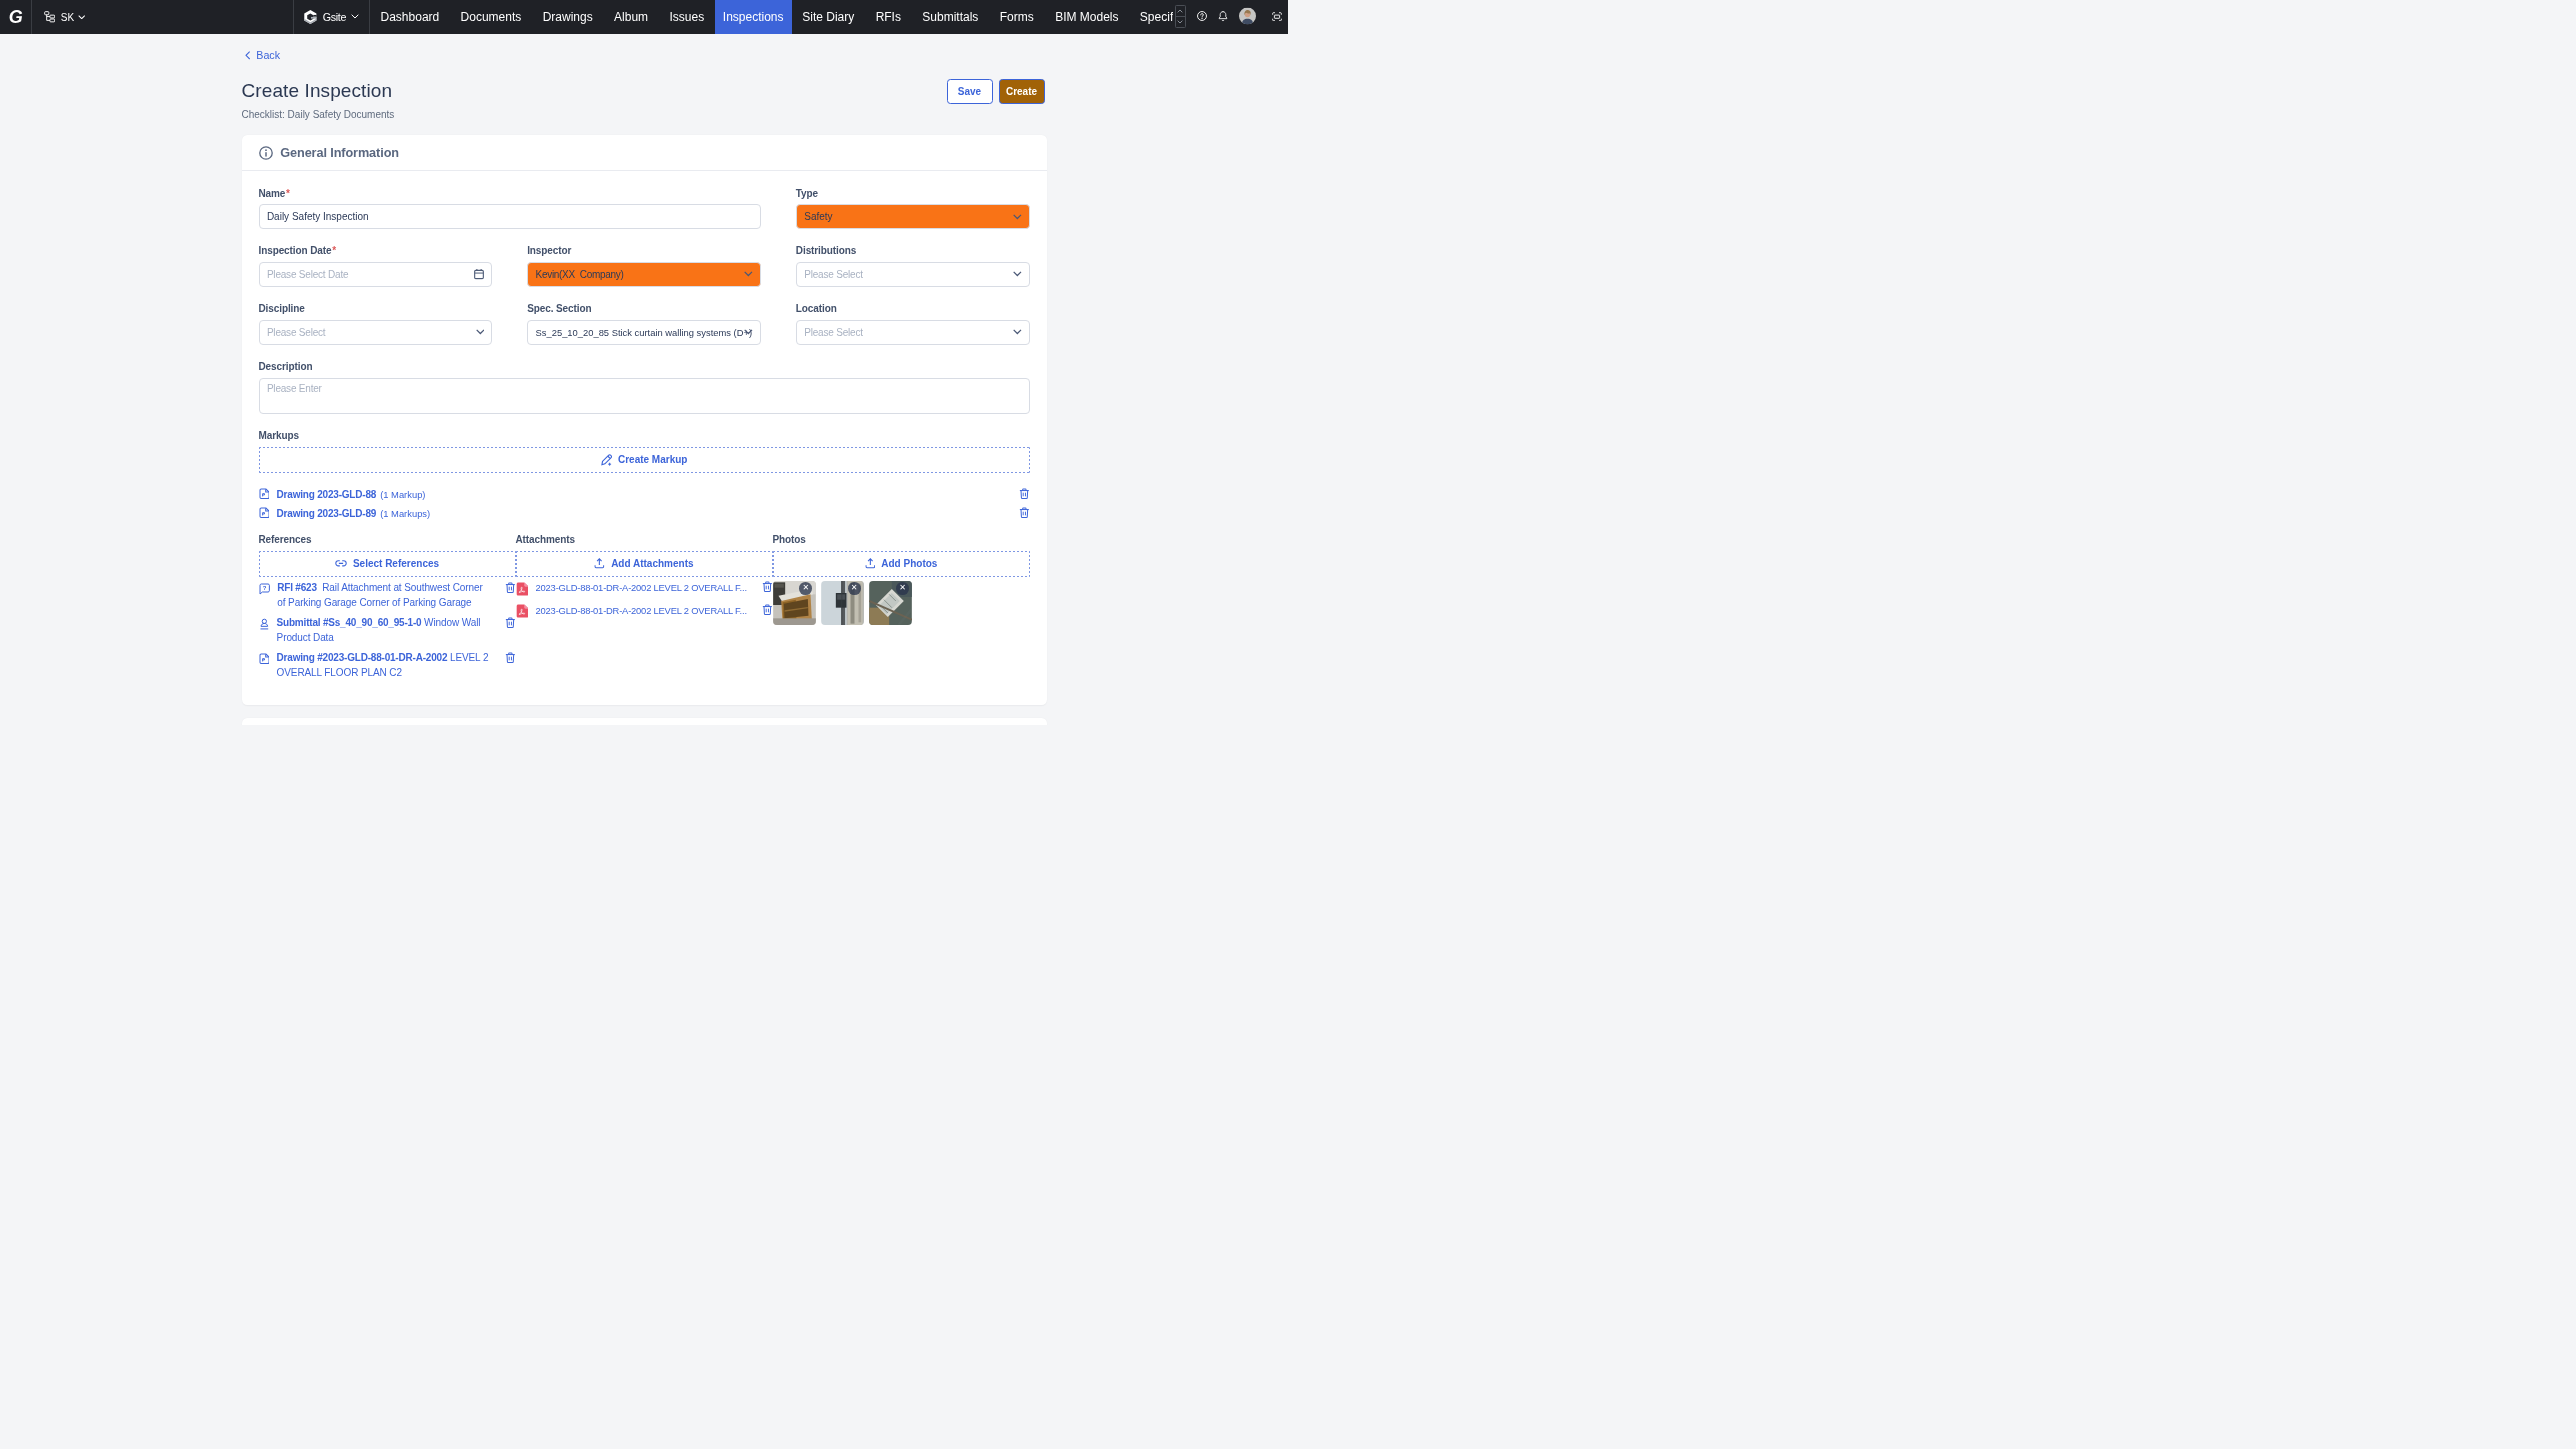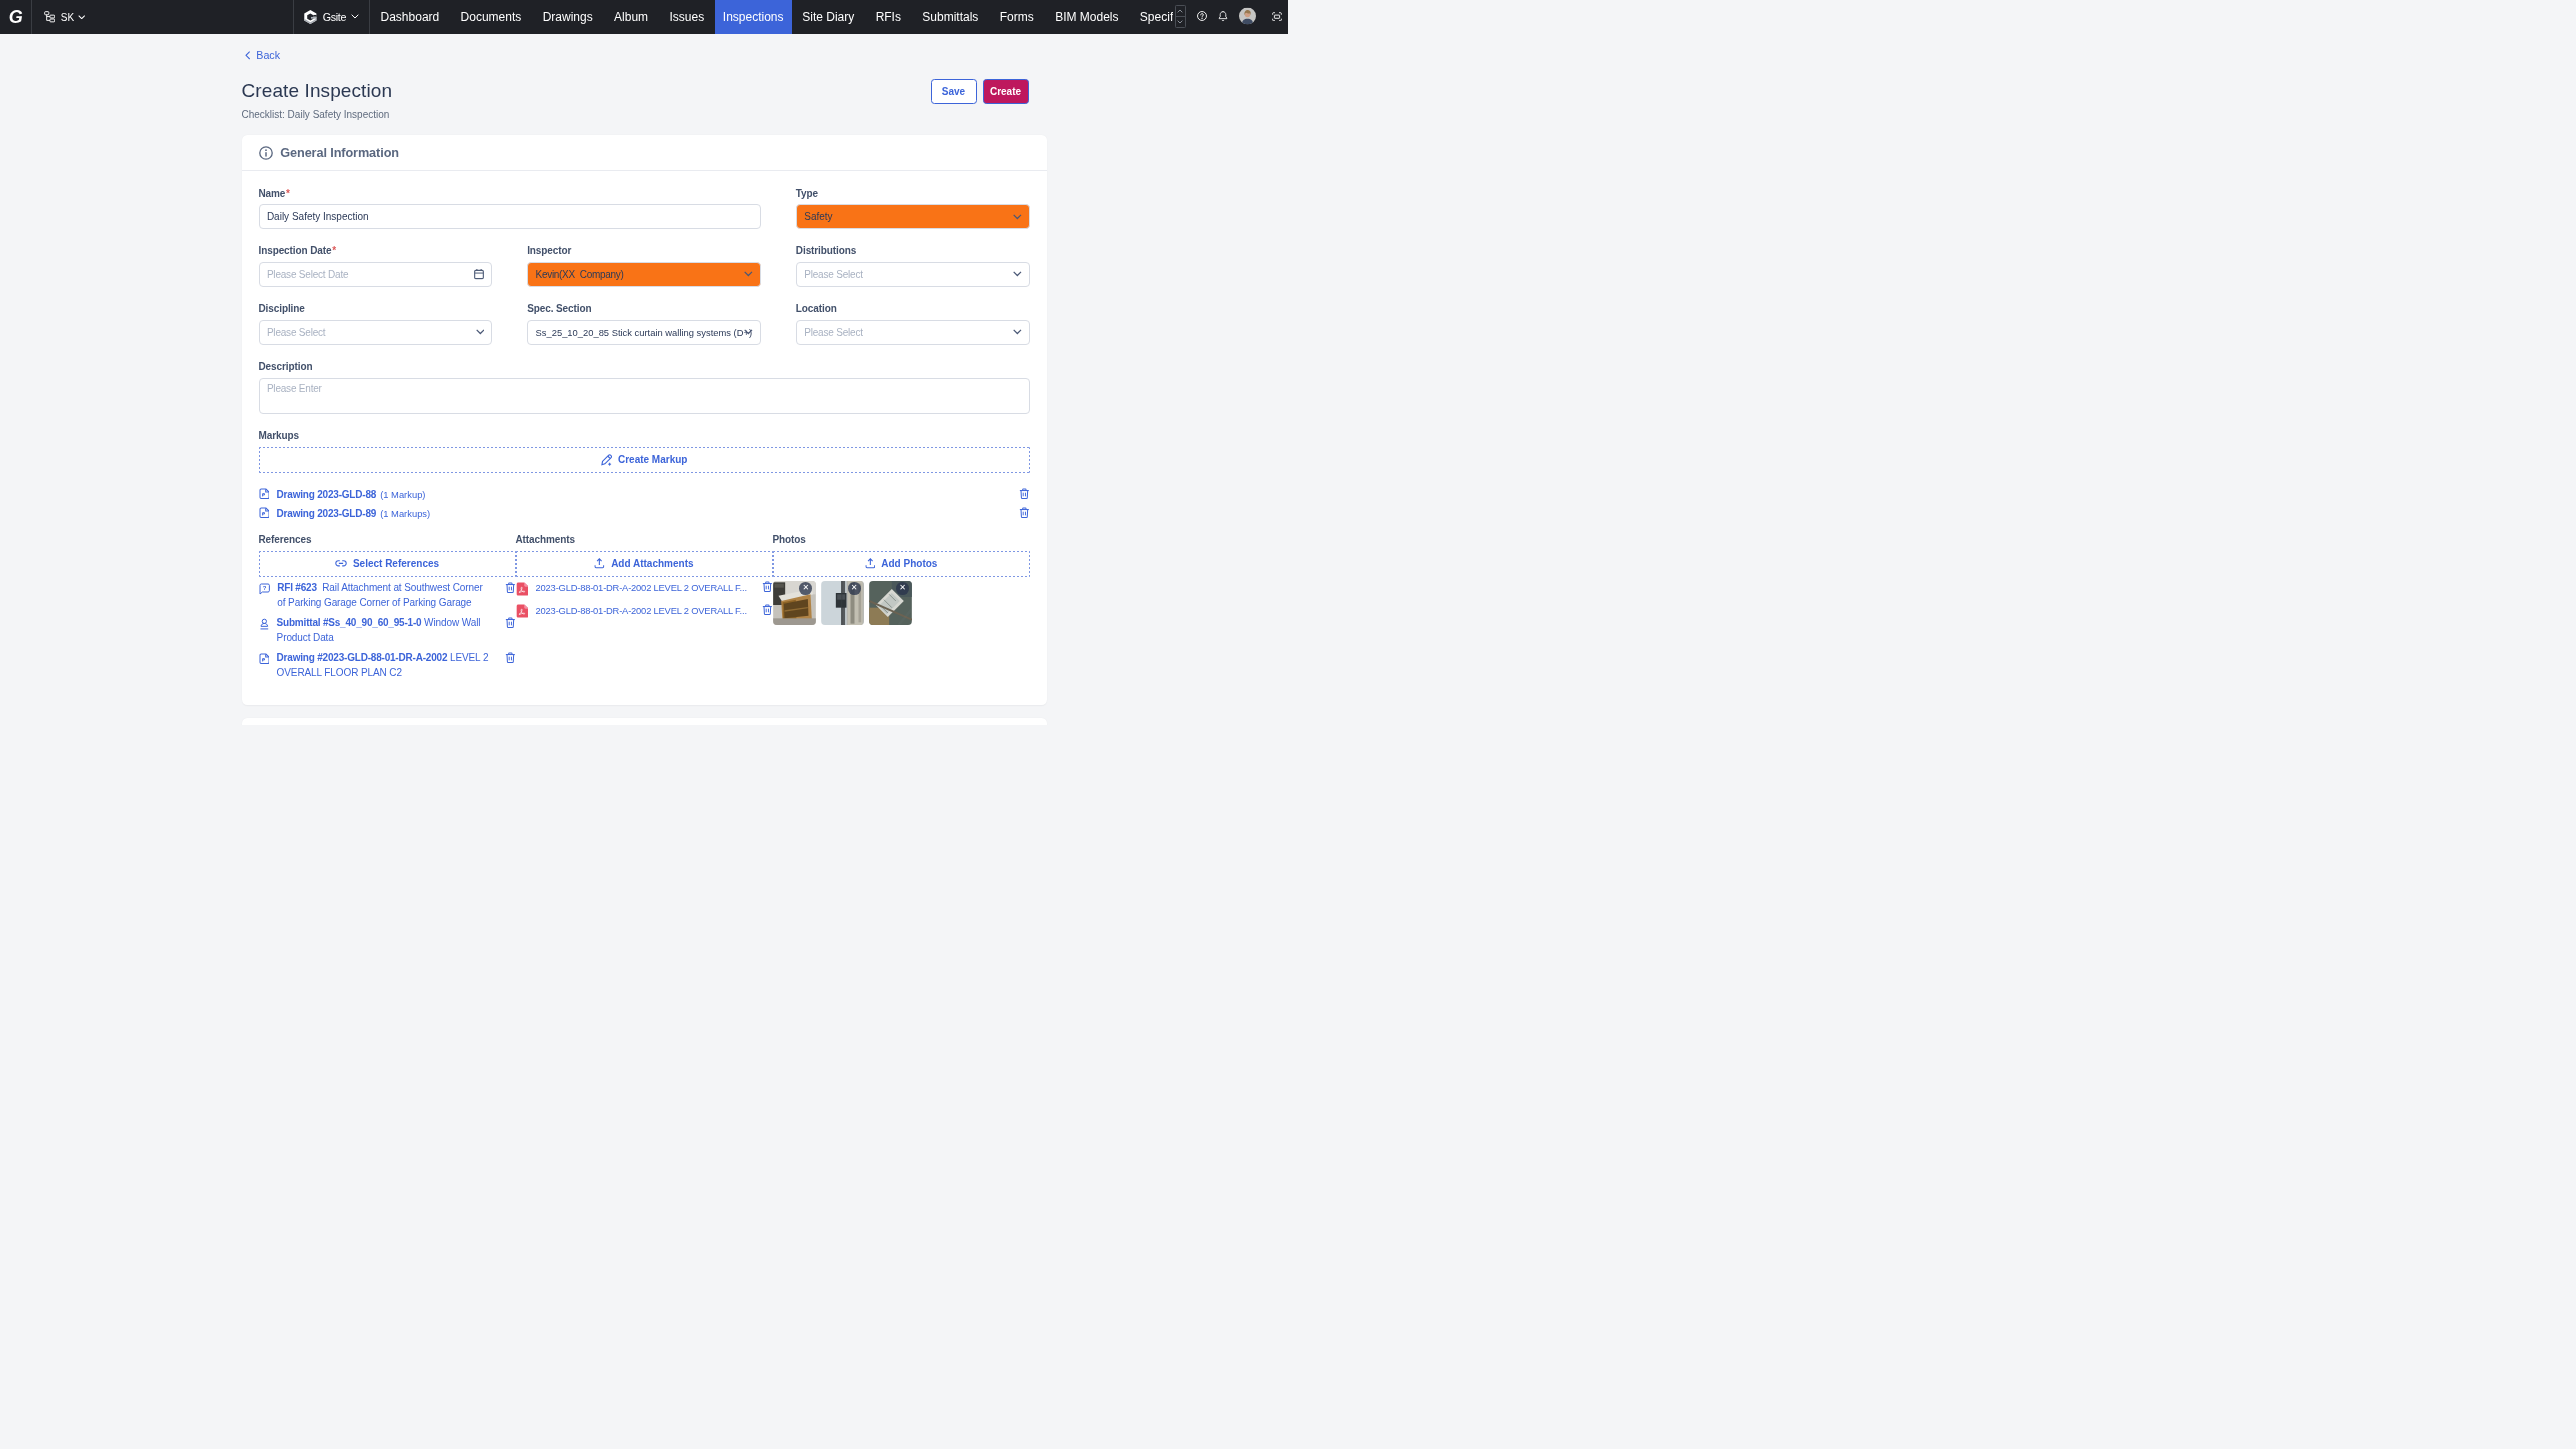--- a/index.html
+++ b/index.html
@@ -31,21 +31,21 @@
 
 .container { width:805px; margin:0 auto; position:relative; }
 .backrow { margin-top:14.8px; height:13.4px; display:flex; align-items:center; color:#3c64d9; font-size:10.7px; }
 .backrow svg { margin:0.7px 6px 0 3.4px; }
 .headrow { display:flex; margin-top:16px; }
 h1 { font-size:19px; font-weight:400; color:#2b3852; line-height:25.5px; letter-spacing:0.1px; }
 .sub { margin-top:4.7px; font-size:10px; color:#5f6b7e; line-height:14.8px; }
 .btns { margin-left:auto; margin-top:1.3px; }
 .btn { display:inline-block; height:25px; border-radius:3.4px; font-size:10px; font-weight:700; text-align:center; line-height:23.5px; }
 .btn.save { width:46px; border:0.7px solid #3c64d9; color:#3c64d9; background:#fff; margin-right:6px; }
-.btn.create { width:46px; border:0.7px solid #3c64d9; color:#fff; background:#be185d; margin-right:18px; }
+.btn.create { width:46px; border:0.7px solid #3c64d9; color:#fff; background:#a16207; margin-right:2px; }
 
 
 .card { background:#fff; border-radius:5.4px; margin-top:11.4px; box-shadow:0 0.7px 1.3px rgba(30,40,60,.05); }
 .cardhead { display:flex; align-items:center; height:36px; padding:1.3px 0 0 17.4px; border-bottom:0.7px solid #e9ebf0; }
 .cardhead span { font-size:12.7px; font-weight:700; color:#5b6880; margin-left:7.4px; letter-spacing:-0.1px; }
 .cardbody { padding:16px 17px 19px; }
 
 .grid { display:grid; grid-template-columns:minmax(0,1fr) minmax(0,1fr) minmax(0,1fr); column-gap:10.7px; margin-bottom:15.4px;gap:35px; }
 .span2 { grid-column:span 2; }
 label { display:block; font-size:10px; font-weight:700; color:#42506a; line-height:14.8px; margin-bottom:2.7px; letter-spacing:-0.1px; }
@@ -188,21 +188,21 @@
 <div class="container">
   <div class="backrow">
     <svg width="5.4" height="8.7" viewBox="0 0 8 13" fill="none" stroke="#3c64d9" stroke-width="1.6">
         <path d="M7 1L1.5 6.5 7 12"></path>
       </svg>
     Back
   </div>
   <div class="headrow">
     <div>
       <h1>Create Inspection</h1>
-      <div class="sub">Checklist: Daily Safety Inspection</div>
+      <div class="sub">Checklist: Daily Safety Documents</div>
     </div>
     <div class="btns">
       <span class="btn save">Save</span><span class="btn create">Create</span>
     </div>
   </div>
 
   <div class="card">
     <div class="cardhead">
       <svg width="14" height="14" viewBox="0 0 21 21" fill="none">
           <circle cx="10.5" cy="10.5" r="9.3" stroke="#5b6880" stroke-width="2"></circle>

